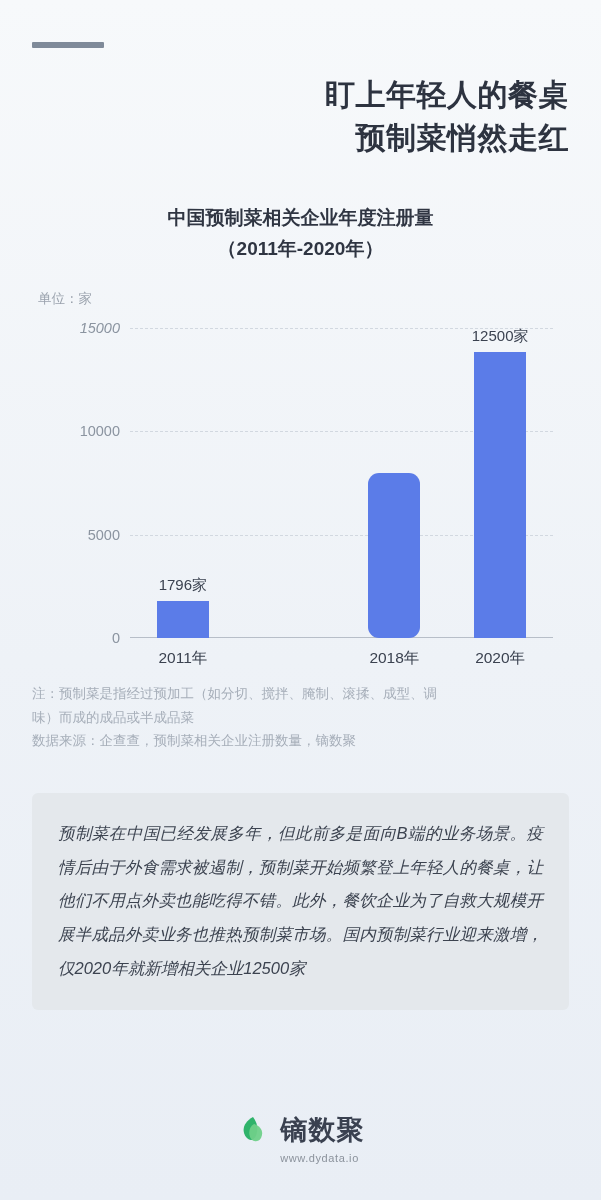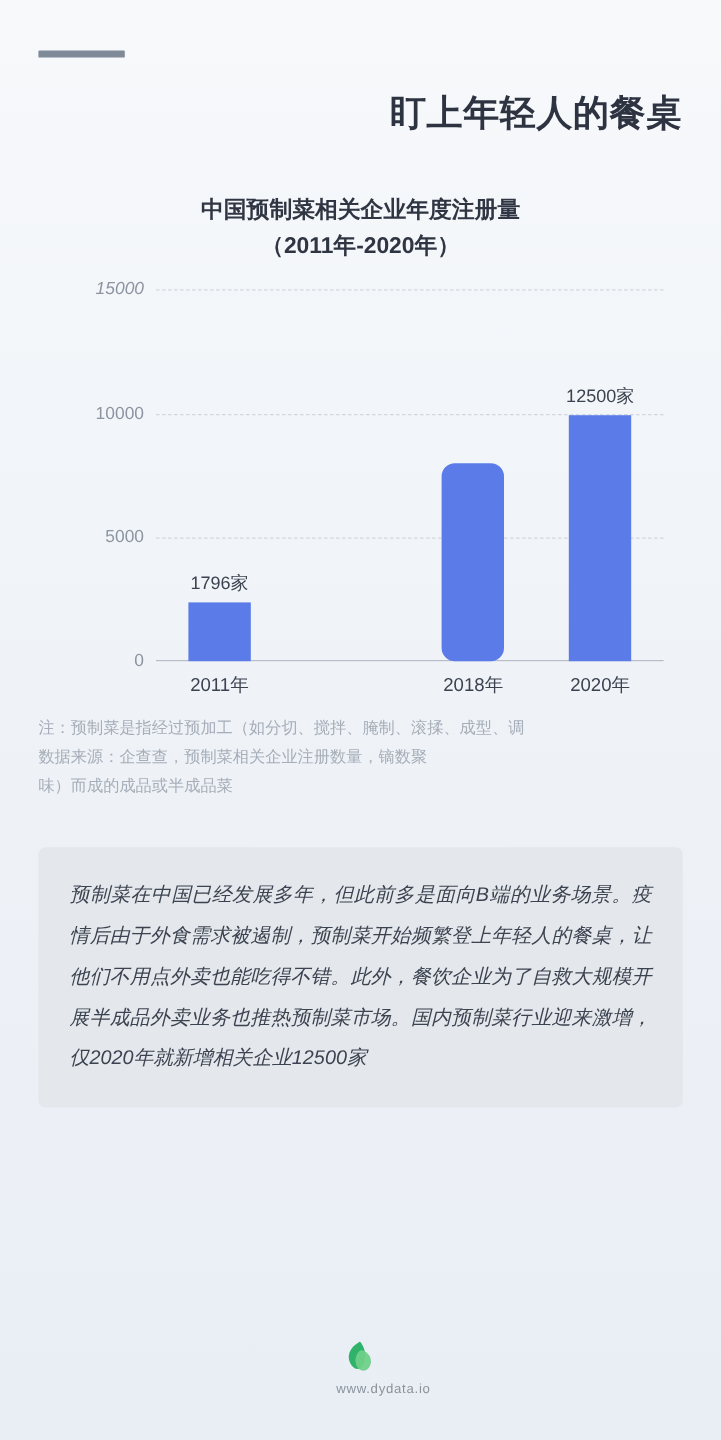--- a/index.html
+++ b/index.html
@@ -168,64 +168,67 @@
 </head>
 <body>
 
 <div class="page">
   <div class="card">
 
     <div class="accent-bar"></div>
 
     <div class="headline">
       <div>盯上年轻人的餐桌</div>
+      <div>预制菜悄然走红</div>
     </div>
 
     <div class="chart-title">
       <div>中国预制菜相关企业年度注册量</div>
       <div>（2011年-2020年）</div>
     </div>
 
+    <div class="unit">单位：家</div>
 
     <div class="chart-wrap">
       <div class="plot" id="plot">
         <div class="axis-x"></div>
       <div class="ytick" style="top: 310px;">0</div>
           <div class="gridline" style="top: 206.667px;"></div>
           <div class="ytick" style="top: 206.667px;">5000</div>
           <div class="gridline" style="top: 103.333px;"></div>
           <div class="ytick" style="top: 103.333px;">10000</div>
           <div class="gridline" style="top: 0px;"></div>
           <div class="ytick" style="top: 0px; font-style: italic;">15000</div>
-          <div class="bar" style="height: 49px; left: 26.875px; background: rgb(91, 124, 232); text-align: right;">
+          <div class="bar" style="height: 37px; left: 26.875px; background: rgb(91, 124, 232); text-align: right;">
             <div class="bar-label">1796家</div>
             <div class="xtick">2011年</div>
           </div>
           <div class="bar" style="height: 165.333px; left: 238.375px; background: rgb(91, 124, 232); border-radius: 11px;">
             <div class="xtick">2018年</div>
           </div>
-          <div class="bar" style="height: 205px; left: 344.125px; background: rgb(91, 124, 232);">
+          <div class="bar" style="height: 286px; left: 344.125px; background: rgb(91, 124, 232);">
             <div class="bar-label">12500家</div>
             <div class="xtick">2020年</div>
           </div>
         </div>
     </div>
 
     <div class="notes">
       <p class="note-line">注：预制菜是指经过预加工（如分切、搅拌、腌制、滚揉、成型、调</p>
+      <p class="note-line">味）而成的成品或半成品菜</p>
       <p class="note-line">数据来源：企查查，预制菜相关企业注册数量，镝数聚</p>
-      <p class="note-line">味）而成的成品或半成品菜</p>
     </div>
 
     <div class="summary">预制菜在中国已经发展多年，但此前多是面向B端的业务场景。疫情后由于外食需求被遏制，预制菜开始频繁登上年轻人的餐桌，让他们不用点外卖也能吃得不错。此外，餐饮企业为了自救大规模开展半成品外卖业务也推热预制菜市场。国内预制菜行业迎来激增，仅2020年就新增相关企业12500家</div>
 
     <div class="footer">
       <div class="logo-row">
         <svg width="34" height="34" viewBox="0 0 34 34">
           <path d="M16 4 C7 9 4 17 9 24 C14 30 19 26 20 19 C21 12 19 8 16 4 Z" fill="#2fb36b"></path>
           <path d="M17 11 C24 13 27 19 24 25 C21 30 15 29 13 24 C11 19 13 13 17 11 Z" fill="#6fd089" opacity="0.95"></path>
         </svg>
+        <span class="logo-text">镝数聚</span>
       </div>
       <div class="logo-url">www.dydata.io</div>
     </div>
 
   </div>
 </div>
 
 </body></html>

